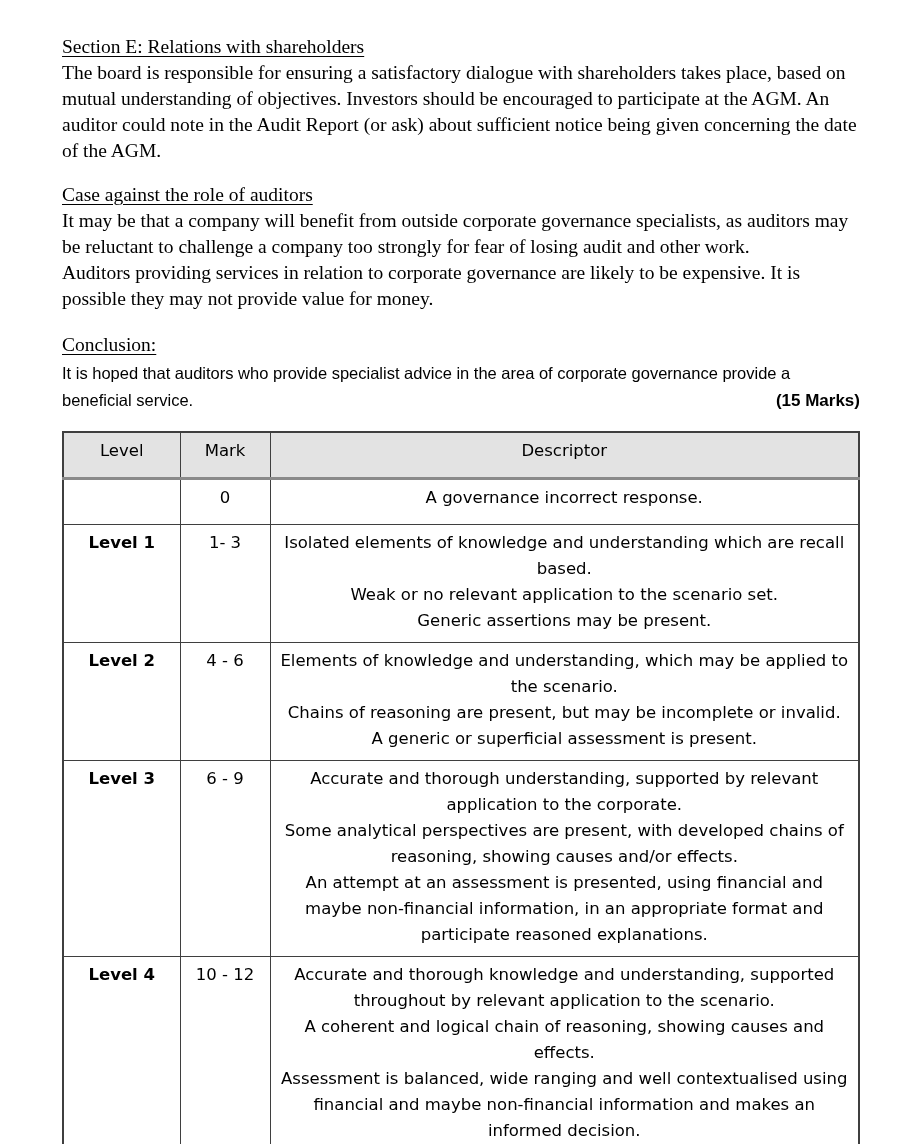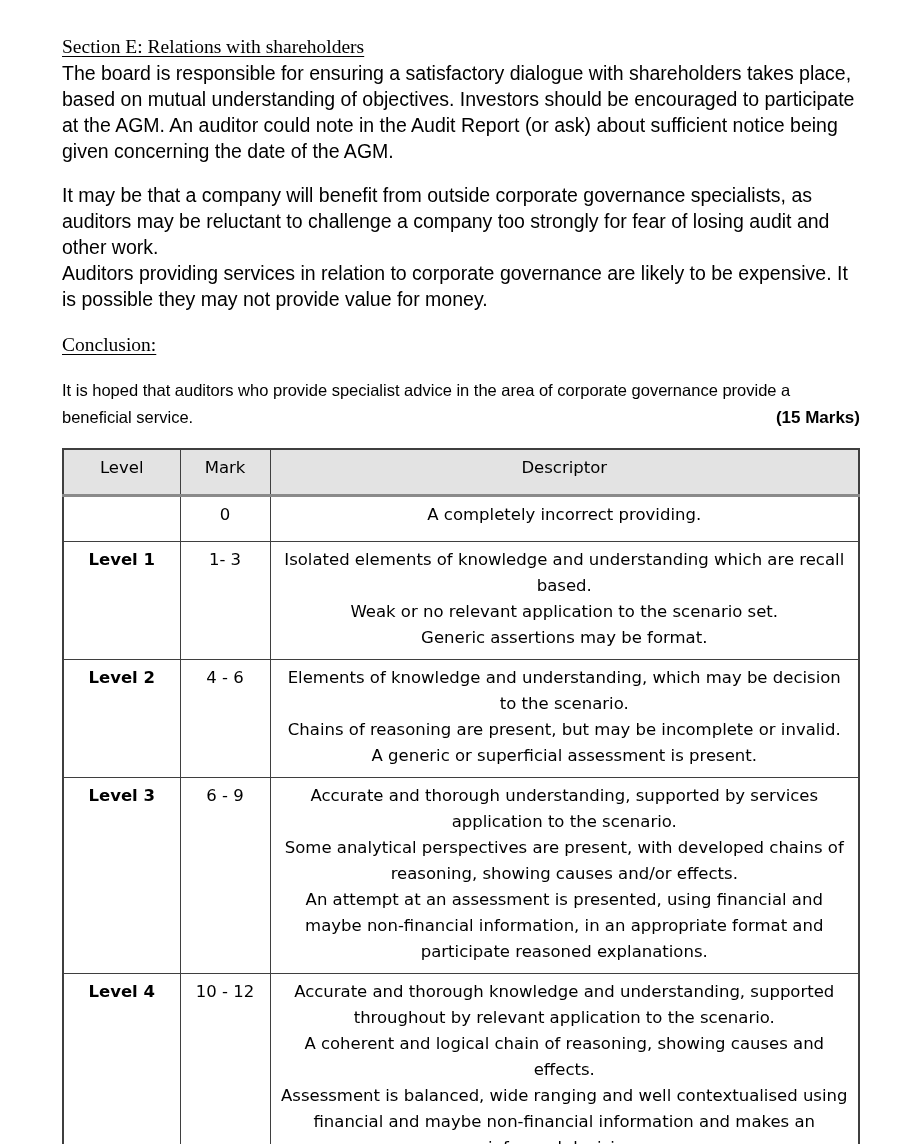--- a/index.html
+++ b/index.html
@@ -25,32 +25,32 @@
   }
   
   .serif-heading {
     font-family: "Liberation Serif", serif;
     font-size: 19.5px;
     line-height: 26px;
     text-decoration: underline;
     text-underline-offset: 3px;
   }
   .serif-para {
-    font-family: Liberation Sans, sans-serif;
+    font-family: Liberation Serif, serif;
     font-size: 19.5px;
     line-height: 26px;
   }
   .gap-18 { height: 18px; }
   .gap-20 { height: 20px; }
   
   .conclusion-text {
     font-family: "Liberation Sans", sans-serif;
     font-size: 16.5px;
     line-height: 27px;
-    margin-top: 19px;
+    margin-top: 2px;
   }
   .marks-row {
     display: flex;
     justify-content: space-between;
     align-items: center;
     font-family: "Liberation Sans", sans-serif;
     font-size: 16.5px;
     line-height: 27px;
   }
   .marks-label {
@@ -92,20 +92,21 @@
 <body>
 
 <div class="page">
 
   <div class="serif-heading">Section E: Relations with shareholders</div>
 
   <div class="serif-para">The board is responsible for ensuring a satisfactory dialogue with shareholders takes place, based on mutual understanding of objectives. Investors should be encouraged to participate at the AGM. An auditor could note in the Audit Report (or ask) about sufficient notice being given concerning the date of the AGM.</div>
 
   <div class="gap-18"></div>
 
+  <div class="serif-heading">Case against the role of auditors</div>
 
   <div class="serif-para">It may be that a company will benefit from outside corporate governance specialists, as auditors may be reluctant to challenge a company too strongly for fear of losing audit and other work.</div>
 
   <div class="serif-para">Auditors providing services in relation to corporate governance are likely to be expensive.  It is possible they may not provide value for money.</div>
 
   <div class="gap-20"></div>
 
   <div class="serif-heading">Conclusion:</div>
 
   <div class="conclusion-text">It is hoped that auditors who provide specialist advice in the area of corporate governance provide a</div>
@@ -126,49 +127,49 @@
         <th>Level</th>
         <th>Mark</th>
         <th>Descriptor</th>
       </tr>
     </thead>
     <tbody>
   <tr class="zero-row">
     <td class="c-level"></td>
     <td class="c-mark">0</td>
     <td class="c-desc">
-            <span class="desc-line">A completely incorrect providing.</span>
+            <span class="desc-line">A governance incorrect response.</span>
           </td>
   </tr>
 
   <tr>
     <td class="c-level">Level 1</td>
     <td class="c-mark">1- 3</td>
     <td class="c-desc">
             <span class="desc-line">Isolated elements of knowledge and understanding which are recall based.</span>
             <span class="desc-line">Weak or no relevant application to the scenario set.</span>
-            <span class="desc-line">Generic assertions may be format.</span>
+            <span class="desc-line">Generic assertions may be present.</span>
           </td>
   </tr>
 
   <tr>
     <td class="c-level">Level 2</td>
     <td class="c-mark">4 - 6</td>
     <td class="c-desc">
-            <span class="desc-line">Elements of knowledge and understanding, which may be decision to the scenario.</span>
+            <span class="desc-line">Elements of knowledge and understanding, which may be applied to the scenario.</span>
             <span class="desc-line">Chains of reasoning are present, but may be incomplete or invalid.</span>
             <span class="desc-line">A generic or superficial assessment is present.</span>
           </td>
   </tr>
 
   <tr>
     <td class="c-level">Level 3</td>
     <td class="c-mark">6 - 9</td>
     <td class="c-desc">
-            <span class="desc-line">Accurate and thorough understanding, supported by services application to the scenario.</span>
+            <span class="desc-line">Accurate and thorough understanding, supported by relevant application to the corporate.</span>
             <span class="desc-line">Some analytical perspectives are present, with developed chains of reasoning, showing causes and/or effects.</span>
             <span class="desc-line">An attempt at an assessment is presented, using financial and maybe non-financial information, in an appropriate format and participate reasoned explanations.</span>
           </td>
   </tr>
 
   <tr>
     <td class="c-level">Level 4</td>
     <td class="c-mark">10 - 12</td>
     <td class="c-desc">
             <span class="desc-line">Accurate and thorough knowledge and understanding, supported throughout by relevant application to the scenario.</span>

